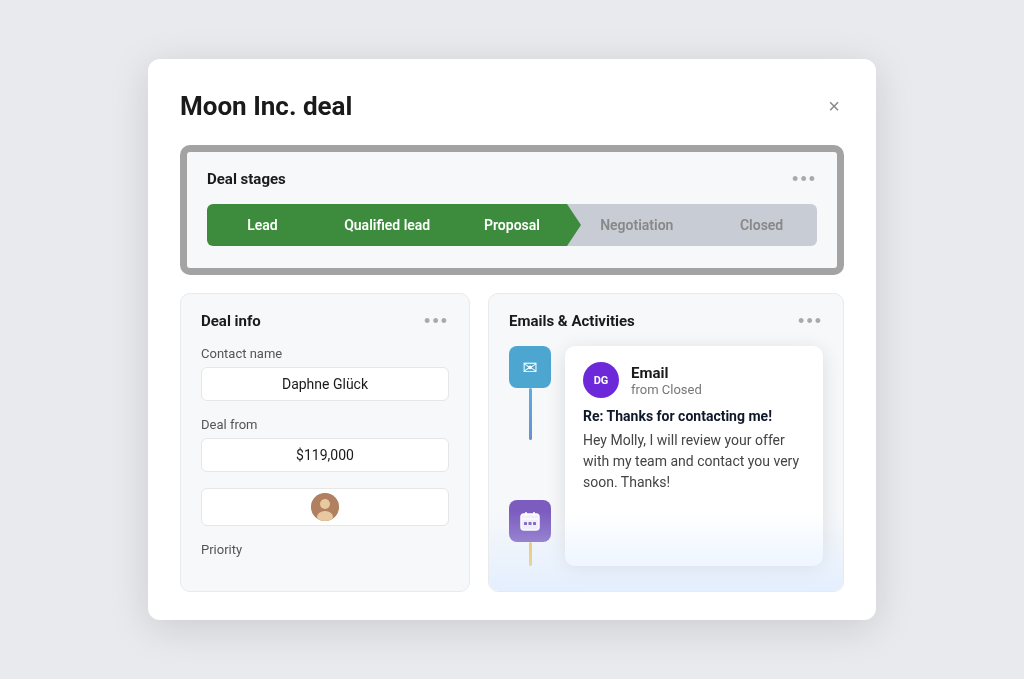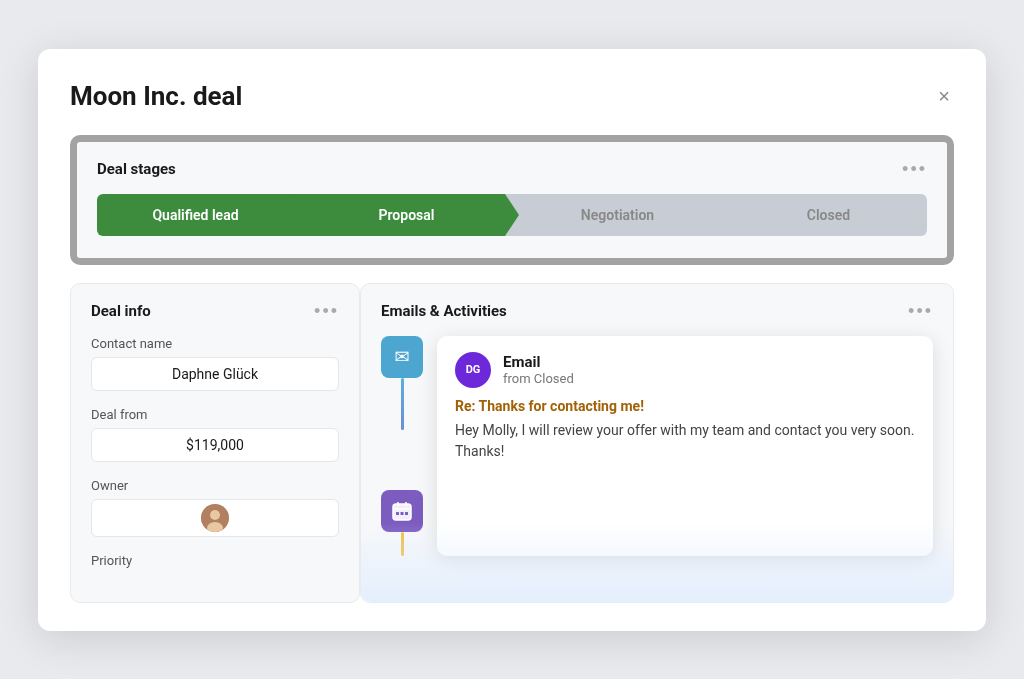--- a/index.html
+++ b/index.html
@@ -10,21 +10,21 @@
       align-items: center;
       justify-content: center;
       width: 1024px;
       height: 679px;
       overflow: hidden;
     }
 
     .modal {
       background: #fff;
       border-radius: 12px;
-      width: 948px;
+      width: 728px;
       padding: 32px 32px 28px 32px;
       box-shadow: 0 8px 40px rgba(0,0,0,0.13);
       position: relative;
     }
 
     .modal-header {
       display: flex;
       justify-content: space-between;
       align-items: center;
       margin-bottom: 24px;
@@ -140,20 +140,21 @@
       border-radius: 0 6px 6px 0;
     }
 
     .stage:last-child::after {
       display: none;
     }
 
     
     .bottom-row {
       display: flex;
+      gap: 18px;
     }
 
     .deal-info-card {
       flex: 0 0 290px;
       background: #f7f8fa;
       border-radius: 10px;
       padding: 18px 20px;
       border: 1px solid #e9eaec;
     }
 
@@ -282,21 +283,21 @@
     }
 
     .email-meta-sub {
       font-size: 13px;
       color: #777;
     }
 
     .email-subject {
       font-size: 14px;
       font-weight: 700;
-      color: #a16207;
+      color: #0f172a;
       margin-bottom: 6px;
     }
 
     .email-body {
       font-size: 14px;
       color: #444;
       line-height: 1.5;
     }
 
     .bg-gradient-area {
@@ -320,20 +321,23 @@
     <button class="close-btn">×</button>
   </div>
 
   <div class="card">
     <div class="card-header">
       <span class="card-title">Deal stages</span>
       <button class="more-btn">•••</button>
     </div>
     <div class="stages">
       <div class="stage active">
+        <span>Lead</span>
+      </div>
+      <div class="stage active">
         <span>Qualified lead</span>
       </div>
       <div class="stage active">
         <span>Proposal</span>
       </div>
       <div class="stage inactive">
         <span>Negotiation</span>
       </div>
       <div class="stage inactive">
         <span>Closed</span>
@@ -353,21 +357,20 @@
         <div class="info-label">Contact name</div>
         <div class="info-value-box">Daphne Glück</div>
       </div>
 
       <div class="info-field">
         <div class="info-label">Deal from</div>
         <div class="info-value-box">$119,000</div>
       </div>
 
       <div class="info-field">
-        <div class="info-label">Owner</div>
         <div class="info-value-box avatar-box">
           <div class="avatar-circle">
             <svg viewBox="0 0 28 28" xmlns="http://www.w3.org/2000/svg">
               <circle cx="14" cy="14" r="14" fill="#b08060"></circle>
               <circle cx="14" cy="11" r="5" fill="#e8c8a0"></circle>
               <ellipse cx="14" cy="24" rx="8" ry="6" fill="#e8c8a0"></ellipse>
             </svg>
           </div>
         </div>
       </div>

